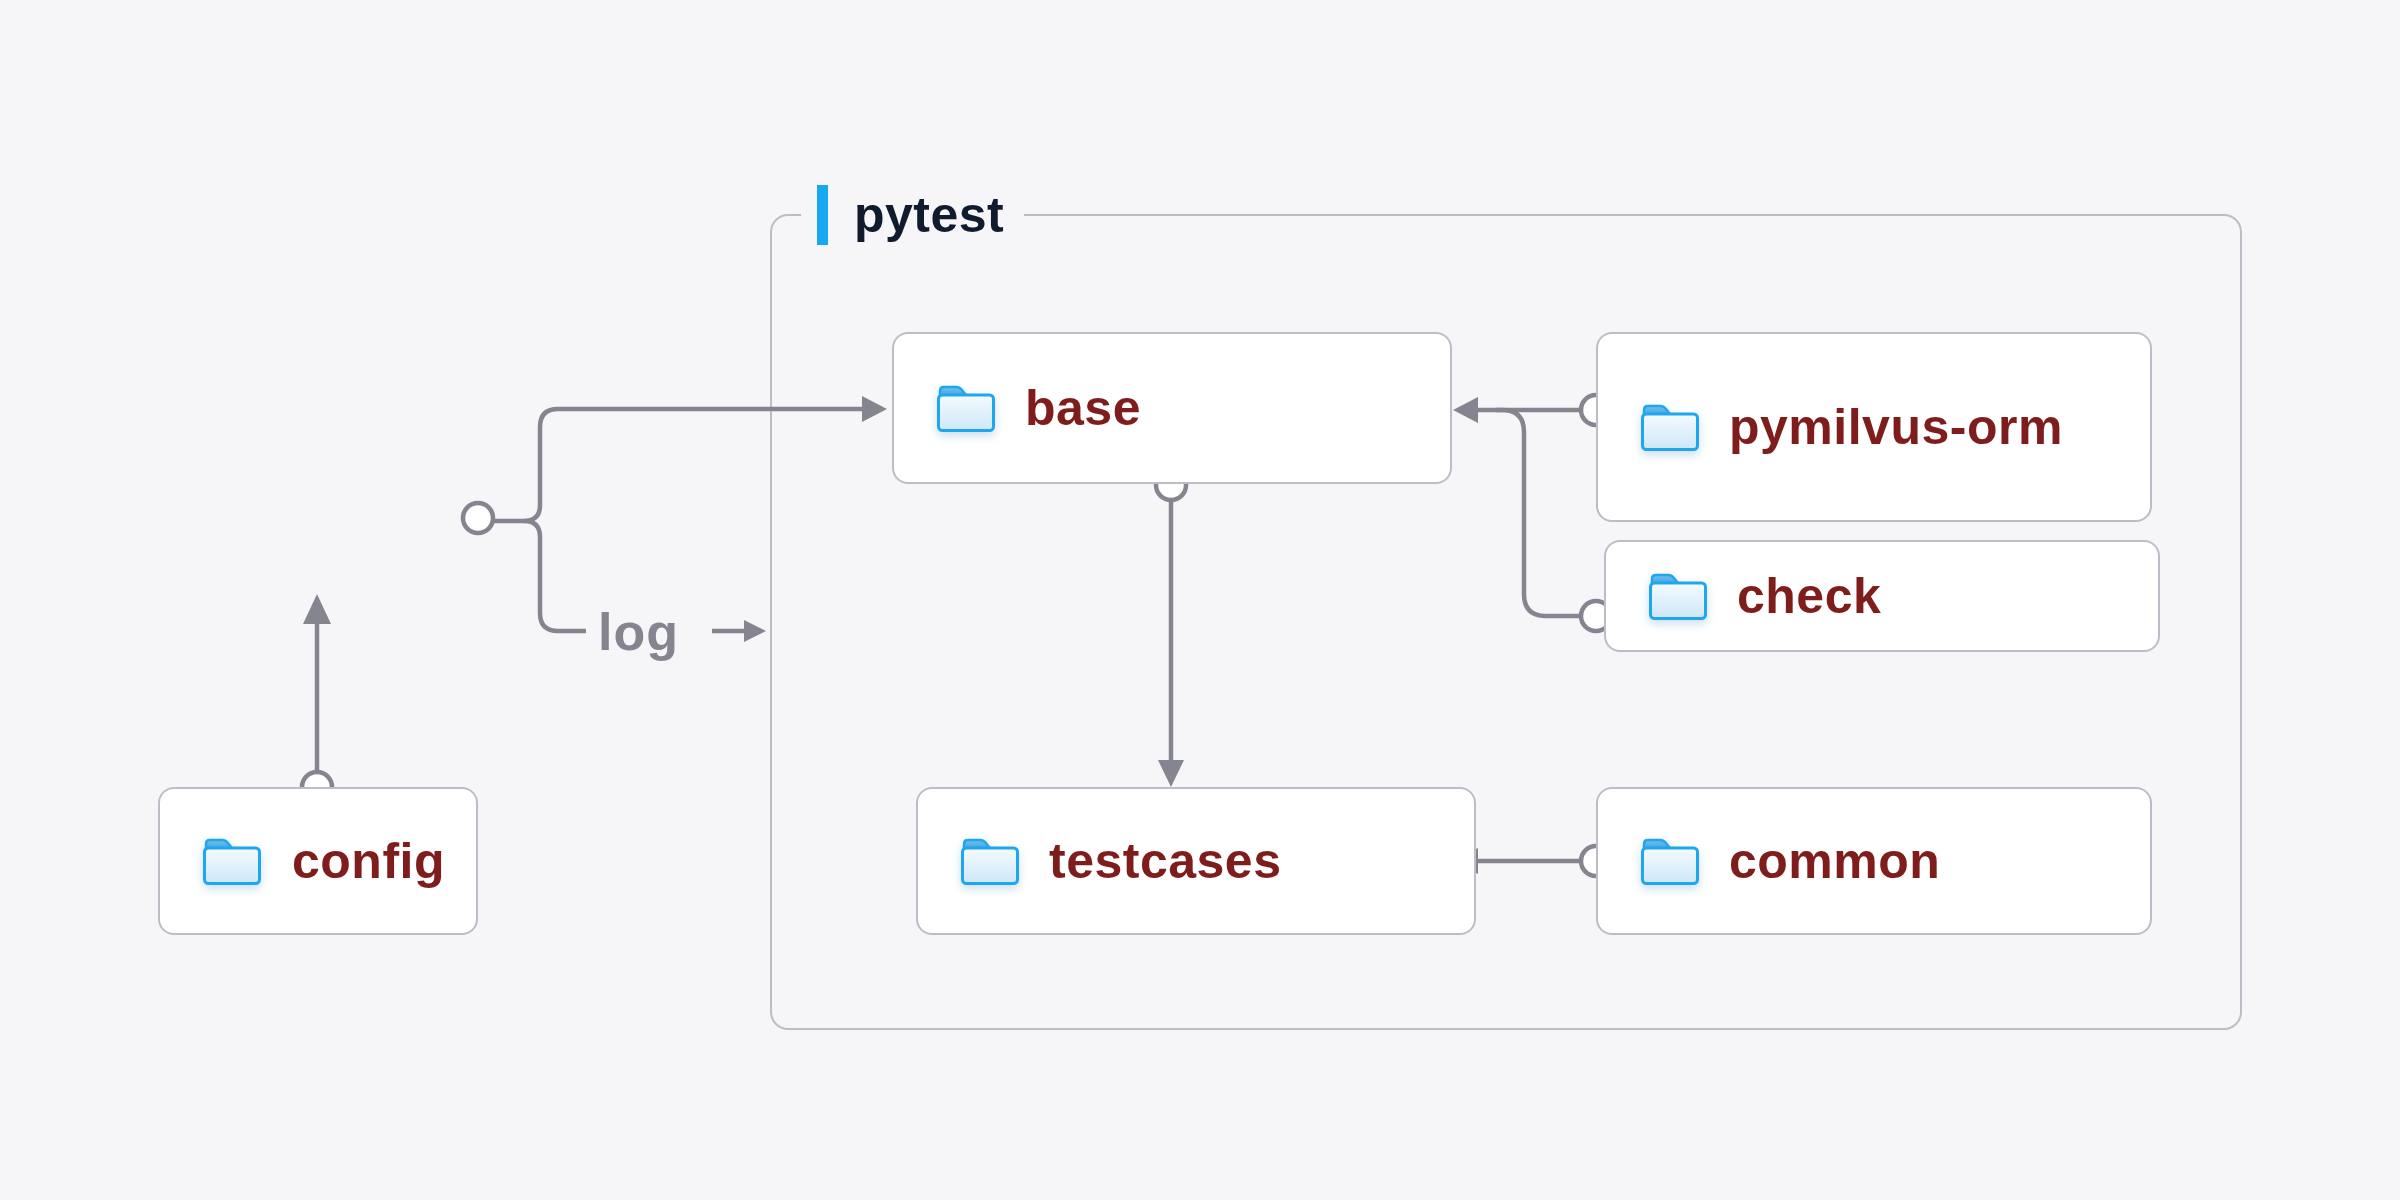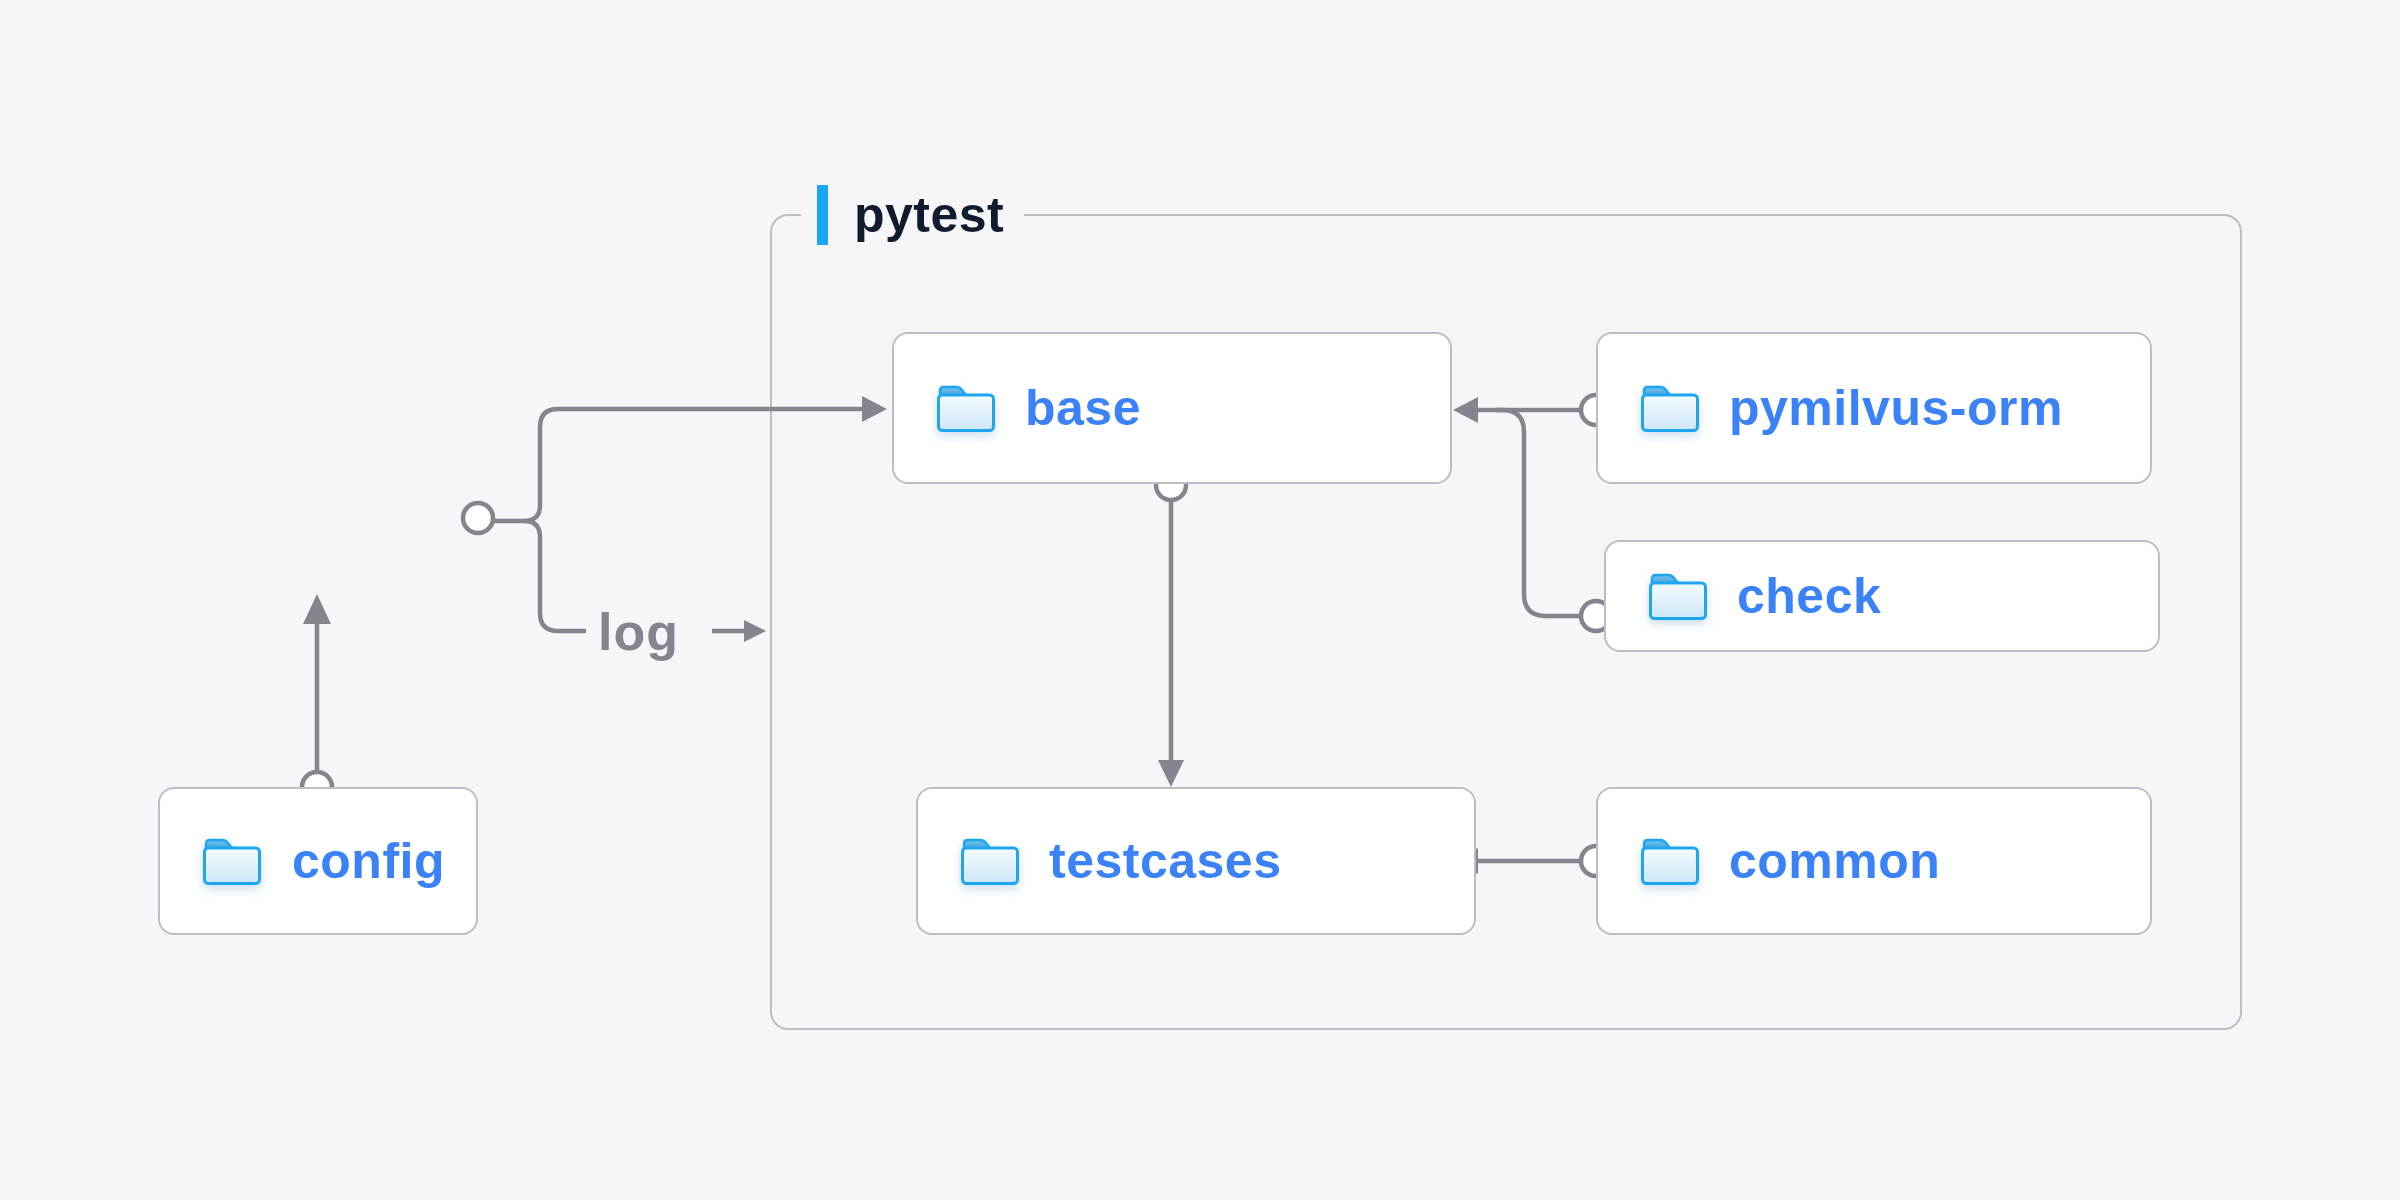--- a/index.html
+++ b/index.html
@@ -54,34 +54,34 @@
     border-radius: 16px;
     box-sizing: border-box;
     display: flex;
     align-items: center;
     padding-left: 40px;
     gap: 27px;
   }
   .node .nlabel {
     font-size: 50px;
     font-weight: 700;
-    color: #3b82f6;
+    color: #7f1d1d;
     letter-spacing: 0.5px;
     white-space: nowrap;
   }
   .folder {
     width: 64px; height: 52px;
     flex: 0 0 auto;
     filter: drop-shadow(0 4px 5px rgba(110,160,205,0.35));
   }
   #node-utils     { left: 158px;  top: 444px; width: 320px; height: 148px; }
   #node-config    { left: 158px;  top: 787px; width: 320px; height: 148px; gap: 28px; }
   #node-base      { left: 892px;  top: 332px; width: 560px; height: 152px; }
   #node-testcases { left: 892px;  top: 787px; width: 560px; height: 148px; margin-left: 24px; }
-  #node-pymilvus  { left: 1596px; top: 332px; width: 556px; height: 152px; }
+  #node-pymilvus  { left: 1596px; top: 332px; width: 556px; height: 190px; }
   #node-check     { left: 1596px; top: 540px; width: 556px; height: 112px; margin-left: 8px; }
   #node-common    { left: 1596px; top: 787px; width: 556px; height: 148px; }
   
   .edges {
     position: absolute;
     left: 0; top: 0;
     width: 2400px; height: 1200px;
     pointer-events: none;
   }
   .edge-line {

